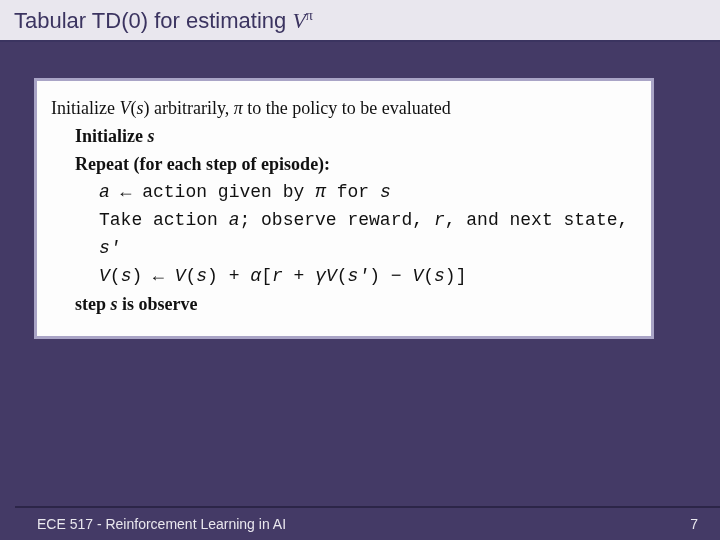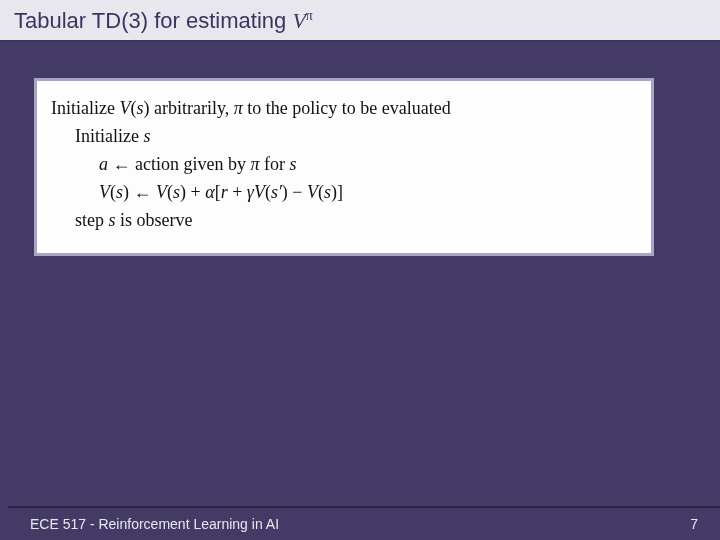--- a/index.html
+++ b/index.html
@@ -26,61 +26,65 @@
   .algo-box {
     background: #fdfdfd;
     border: 3px solid #a9a4c6;
     padding: 14px 14px 18px 14px;
     width: 620px;
     font-family: "Times New Roman", Georgia, serif;
     color: #111;
     font-size: 18px;
     line-height: 1.55;
   }
-  .algo-box .ind1 { padding-left: 24px; }
-  .algo-box .ind2 { padding-left: 48px; }
+  .algo-box .ind1 { padding-left: 24px; font-weight: bold; }
+  .algo-box .ind2 { padding-left: 48px; font-family: Liberation Mono, monospace; }
   .footer {
     position: absolute;
-    bottom: 0; left: 8px; right: 0;
+    bottom: 0; left: 15px; right: 0;
     height: 34px;
     background: #443a66;
     border-top: 2px solid #2c2548;
     color: #e9e7ee;
     font-size: 14px;
     display: flex;
     align-items: center;
     justify-content: space-between;
     padding: 0 22px;
   }
   .ital { font-style: italic; }
 </style>
 </head>
 <body>
 
 <div class="title-bar">
-  <span>Tabular TD(3) for estimating </span><span class="var">V</span><span class="sup">π</span>
+  <span>Tabular TD(0) for estimating </span><span class="var">V</span><span class="sup">π</span>
 </div>
 
 <div class="content-area">
   <div class="algo-box">
 
     <div>
       <span>Initialize </span><span class="ital">V</span><span>(</span><span class="ital">s</span><span>) arbitrarily, </span><span class="ital">π</span><span> to the policy to be evaluated</span>
     </div>
 
 
     <div class="ind1">
       <span>Initialize </span><span class="ital">s</span>
     </div>
 
+    <div class="ind1">Repeat (for each step of episode):</div>
 
     <div class="ind2">
       <span class="ital">a</span><span> ← action given by </span><span class="ital">π</span><span> for </span><span class="ital">s</span>
     </div>
 
+    <div class="ind2">
+      <span>Take action </span><span class="ital">a</span><span>; observe reward, </span><span class="ital">r</span><span>, and next state, </span><span class="ital">s′</span>
+    </div>
 
     <div class="ind2">
       <span class="ital">V</span><span>(</span><span class="ital">s</span><span>) ← </span><span class="ital">V</span><span>(</span><span class="ital">s</span><span>) + </span><span class="ital">α</span><span>[</span><span class="ital">r</span><span> + </span><span class="ital">γ</span><span class="ital">V</span><span>(</span><span class="ital">s′</span><span>) − </span><span class="ital">V</span><span>(</span><span class="ital">s</span><span>)]</span>
     </div>
 
 
     <div class="ind1">
       <span>step </span><span class="ital">s</span><span> is observe</span>
     </div>
 

